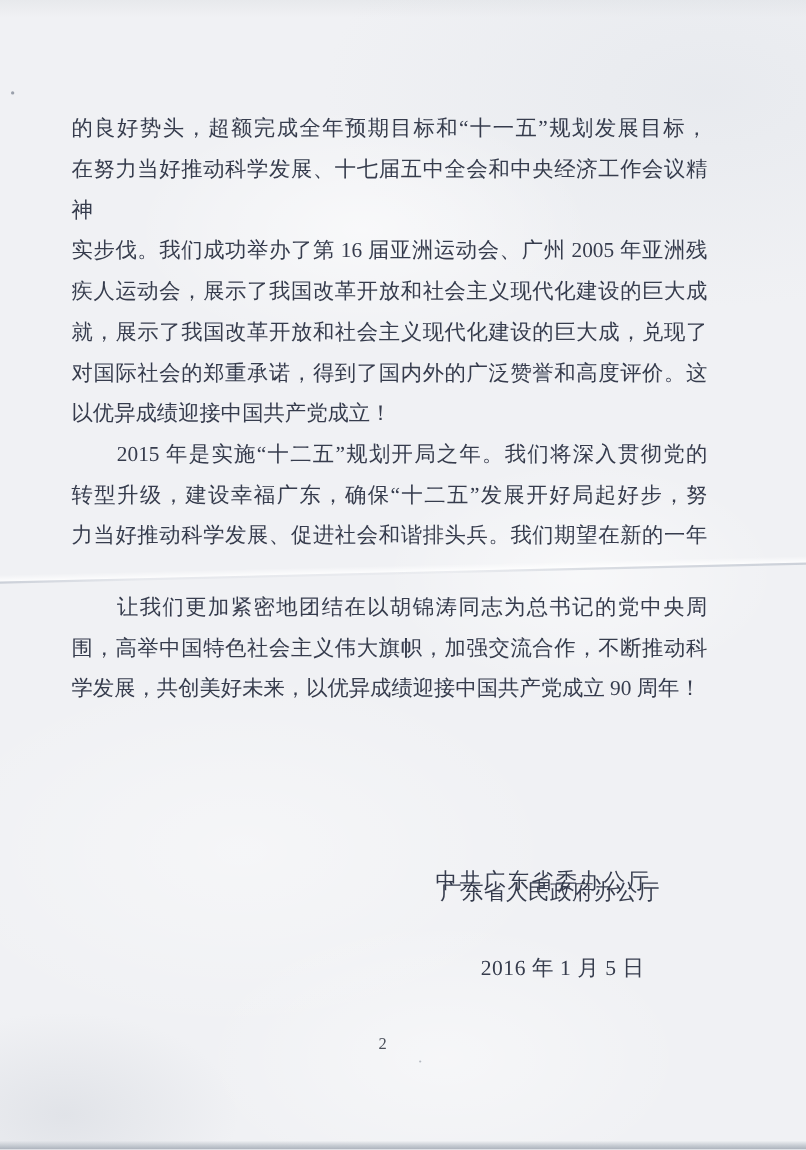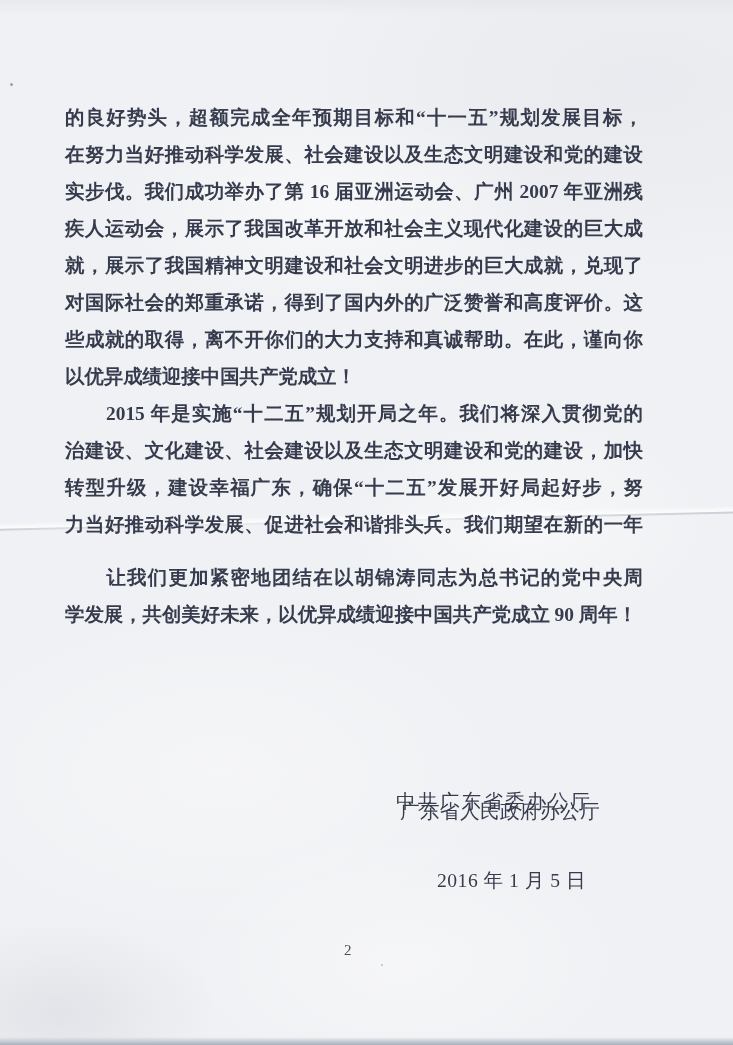--- a/index.html
+++ b/index.html
@@ -50,22 +50,22 @@
   .speck-b { position: absolute; left: 381px; top: 964px; width: 2px; height: 2px;
              border-radius: 50%; background: #b6bac2; }
 
   
   .body-text {
     position: absolute; left: 65px; top: 99px; width: 578px;
     font-size: 19.4px; line-height: 37px;
     color: #363c4d;
     text-align: left;
   }
-  .para { margin: 0; font-weight: bold; }
-  .para:nth-child(3) { margin-top: 16px; }
+  .para { margin: 0; }
+  .para:nth-child(3) { margin-top: 28px; }
   .line { white-space: nowrap; }
   .line.just {
     white-space: normal;
     text-align: justify;
     text-align-last: justify;
     text-justify: inter-ideograph;
   }
   
   .sig { position: absolute; color: #363c4d; font-size: 19.6px; line-height: 24px; white-space: nowrap; }
   .sig-org1 { left: 396px; top: 790px; letter-spacing: 2.2px; }
@@ -86,36 +86,35 @@
   <div class="sheen"></div>
   <div class="line"></div>
 </div>
 <div class="speck-a"></div>
 <div class="speck-b"></div>
 <div class="bottom-edge"></div>
 
 <div class="body-text">
     <div class="para">
       <div class="line just">的良好势头，超额完成全年预期目标和“十一五”规划发展目标，</div>
-      <div class="line just">在努力当好推动科学发展、社会建设以及生态文明建设和党的建设</div>
-      <div class="line just">实步伐。我们成功举办了第 16 届亚洲运动会、广州 2007 年亚洲残</div>
+      <div class="line just">在努力当好推动科学发展、十七届五中全会和中央经济工作会议精神</div>
+      <div class="line just">实步伐。我们成功举办了第 16 届亚洲运动会、广州 2005 年亚洲残</div>
       <div class="line just">疾人运动会，展示了我国改革开放和社会主义现代化建设的巨大成</div>
-      <div class="line just">就，展示了我国精神文明建设和社会文明进步的巨大成就，兑现了</div>
+      <div class="line just">就，展示了我国改革开放和社会主义现代化建设的巨大成，兑现了</div>
       <div class="line just">对国际社会的郑重承诺，得到了国内外的广泛赞誉和高度评价。这</div>
-      <div class="line just">些成就的取得，离不开你们的大力支持和真诚帮助。在此，谨向你</div>
       <div class="line">以优异成绩迎接中国共产党成立！</div>
     </div>
     <div class="para">
       <div class="line just">　　2015 年是实施“十二五”规划开局之年。我们将深入贯彻党的</div>
-      <div class="line just">治建设、文化建设、社会建设以及生态文明建设和党的建设，加快</div>
       <div class="line just">转型升级，建设幸福广东，确保“十二五”发展开好局起好步，努</div>
       <div class="line just">力当好推动科学发展、促进社会和谐排头兵。我们期望在新的一年</div>
     </div>
     <div class="para">
       <div class="line just">　　让我们更加紧密地团结在以胡锦涛同志为总书记的党中央周</div>
+      <div class="line just">围，高举中国特色社会主义伟大旗帜，加强交流合作，不断推动科</div>
       <div class="line">学发展，共创美好未来，以优异成绩迎接中国共产党成立 90 周年！</div>
     </div>
   </div>
 
 <div class="sig sig-org1">中共广东省委办公厅</div>
 <div class="sig sig-org2">广东省人民政府办公厅</div>
 <div class="sig sig-date">2016 年 1 月 5 日</div>
 
 <div class="page-num">2</div>
 

